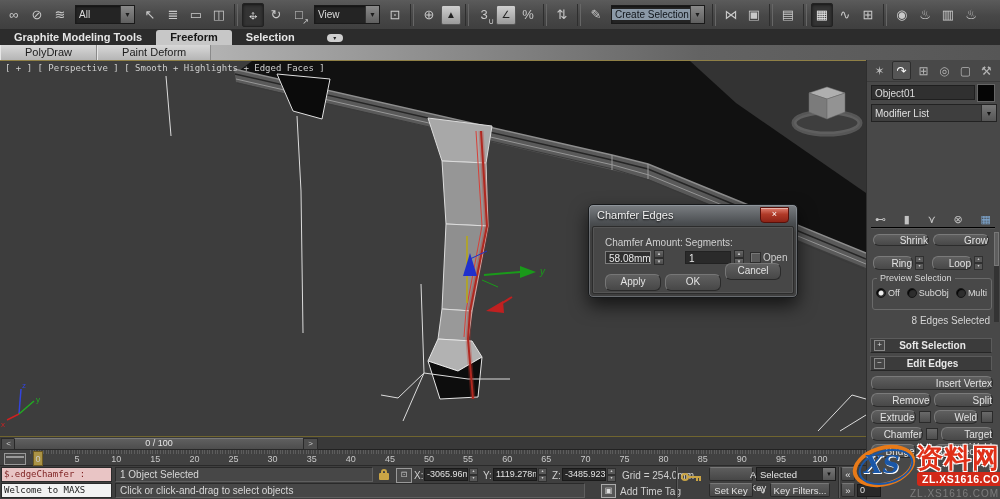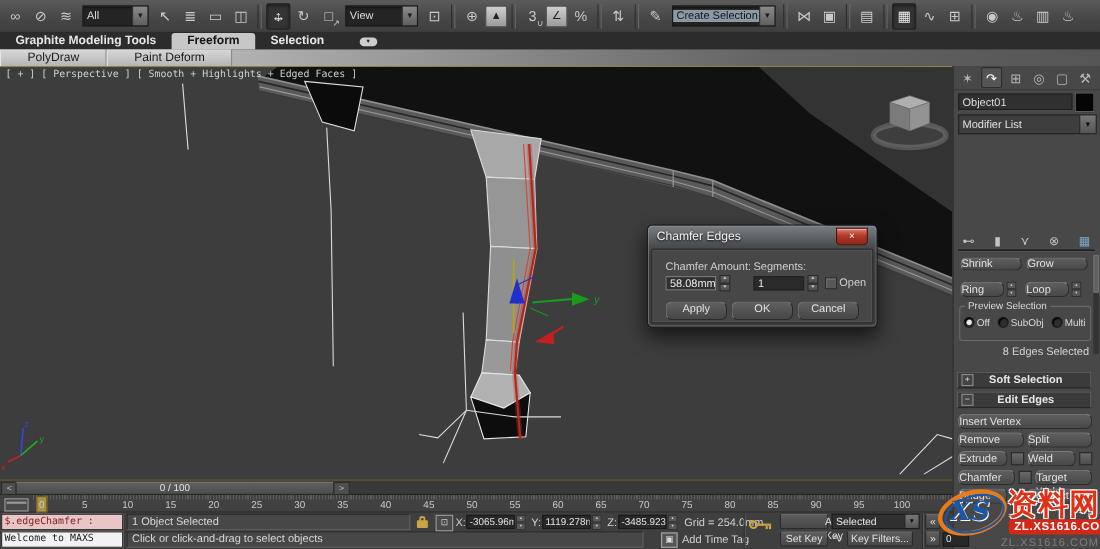--- a/index.html
+++ b/index.html
@@ -78,21 +78,21 @@
                color:#111;font-size:7px;display:flex;align-items:center;justify-content:center;}
   #stackbox{position:absolute;left:4px;top:63px;width:124px;height:86px;background:#404040;border:1px solid #b0b0b0;box-sizing:border-box;}
   .stackrow{height:15px;background:#1f3642;display:flex;align-items:center;color:#fff;font-size:10px;}
   .stackrow .bulb{width:9px;height:9px;background:#777;border:1px solid #333;margin:0 4px;}
   .stackrow .pinarrow{margin-left:auto;margin-right:4px;color:#fff;font-size:9px;}
   #stacktools{position:absolute;left:4px;top:152px;width:124px;height:17px;display:flex;align-items:center;
               justify-content:space-between;padding:0 4px;box-sizing:border-box;border-bottom:2px groove #555;}
   .stack-tool{color:#c3c3c3;font-size:11px;}
   .stack-tool.accent{color:#7fa9d4;}
   .cp-btn{background:linear-gradient(#5f5f5f,#484848);border:1px solid #2c2c2c;border-top-color:#7a7a7a;
-          border-left-color:#7a7a7a;border-radius:6px;color:#e2e2e2;font-size:10px;text-align:left;
+          border-left-color:#7a7a7a;border-radius:6px;color:#e2e2e2;font-size:10px;text-align:right;
           height:14px;line-height:13px;box-sizing:border-box;}
   #shrinkgrow{position:absolute;left:6px;top:174px;width:116px;display:flex;gap:4px;}
   #shrinkgrow .cp-btn{flex:1;height:12px;line-height:11px;}
   #ringloop{position:absolute;left:6px;top:196px;width:118px;display:flex;align-items:center;gap:2px;}
   #ringloop .cp-btn{width:40px;}
   .mini-spin{display:inline-flex;flex-direction:column;width:9px;height:14px;}
   .mini-spin b{flex:1;background:#585858;border:1px solid #303030;color:#ccc;font-size:4px;line-height:4px;text-align:center;font-weight:normal;}
   #previewgrp{position:absolute;left:5px;top:218px;width:118px;height:30px;border:1px solid #6a6a6a;border-radius:3px;}
   #previewgrp .grp-title{position:absolute;left:4px;top:-6px;background:#484848;padding:0 3px;font-size:9px;color:#d8d8d8;}
   .radios{position:absolute;left:3px;top:9px;display:flex;gap:7px;align-items:center;}
@@ -383,21 +383,21 @@
         </span>
       <span class="dlg-field dim" style="left:92px;top:24px;width:46px;">1</span>
       <span class="spin" style="left:141px;top:23px;">
           <b>▴</b>
           <b>▾</b>
         </span>
       <span class="dlg-check" style="left:157px;top:25px;"></span>
       <span class="dlg-label" style="left:170px;top:25px;">Open</span>
       <span class="dlg-btn" style="left:12px;top:47px;">Apply</span>
       <span class="dlg-btn" style="left:72px;top:47px;">OK</span>
-      <span class="dlg-btn" style="left:132px;top:47px;">Cancel</span>
+      <span class="dlg-btn" style="left:132px;top:36px;">Cancel</span>
     </div>
   </div>
 
   <div id="cmdpanel">
     <div id="cptabs">
         <span class="cp-tab">✶</span>
         <span class="cp-tab active">↷</span>
         <span class="cp-tab">⊞</span>
         <span class="cp-tab">◎</span>
         <span class="cp-tab">▢</span>

